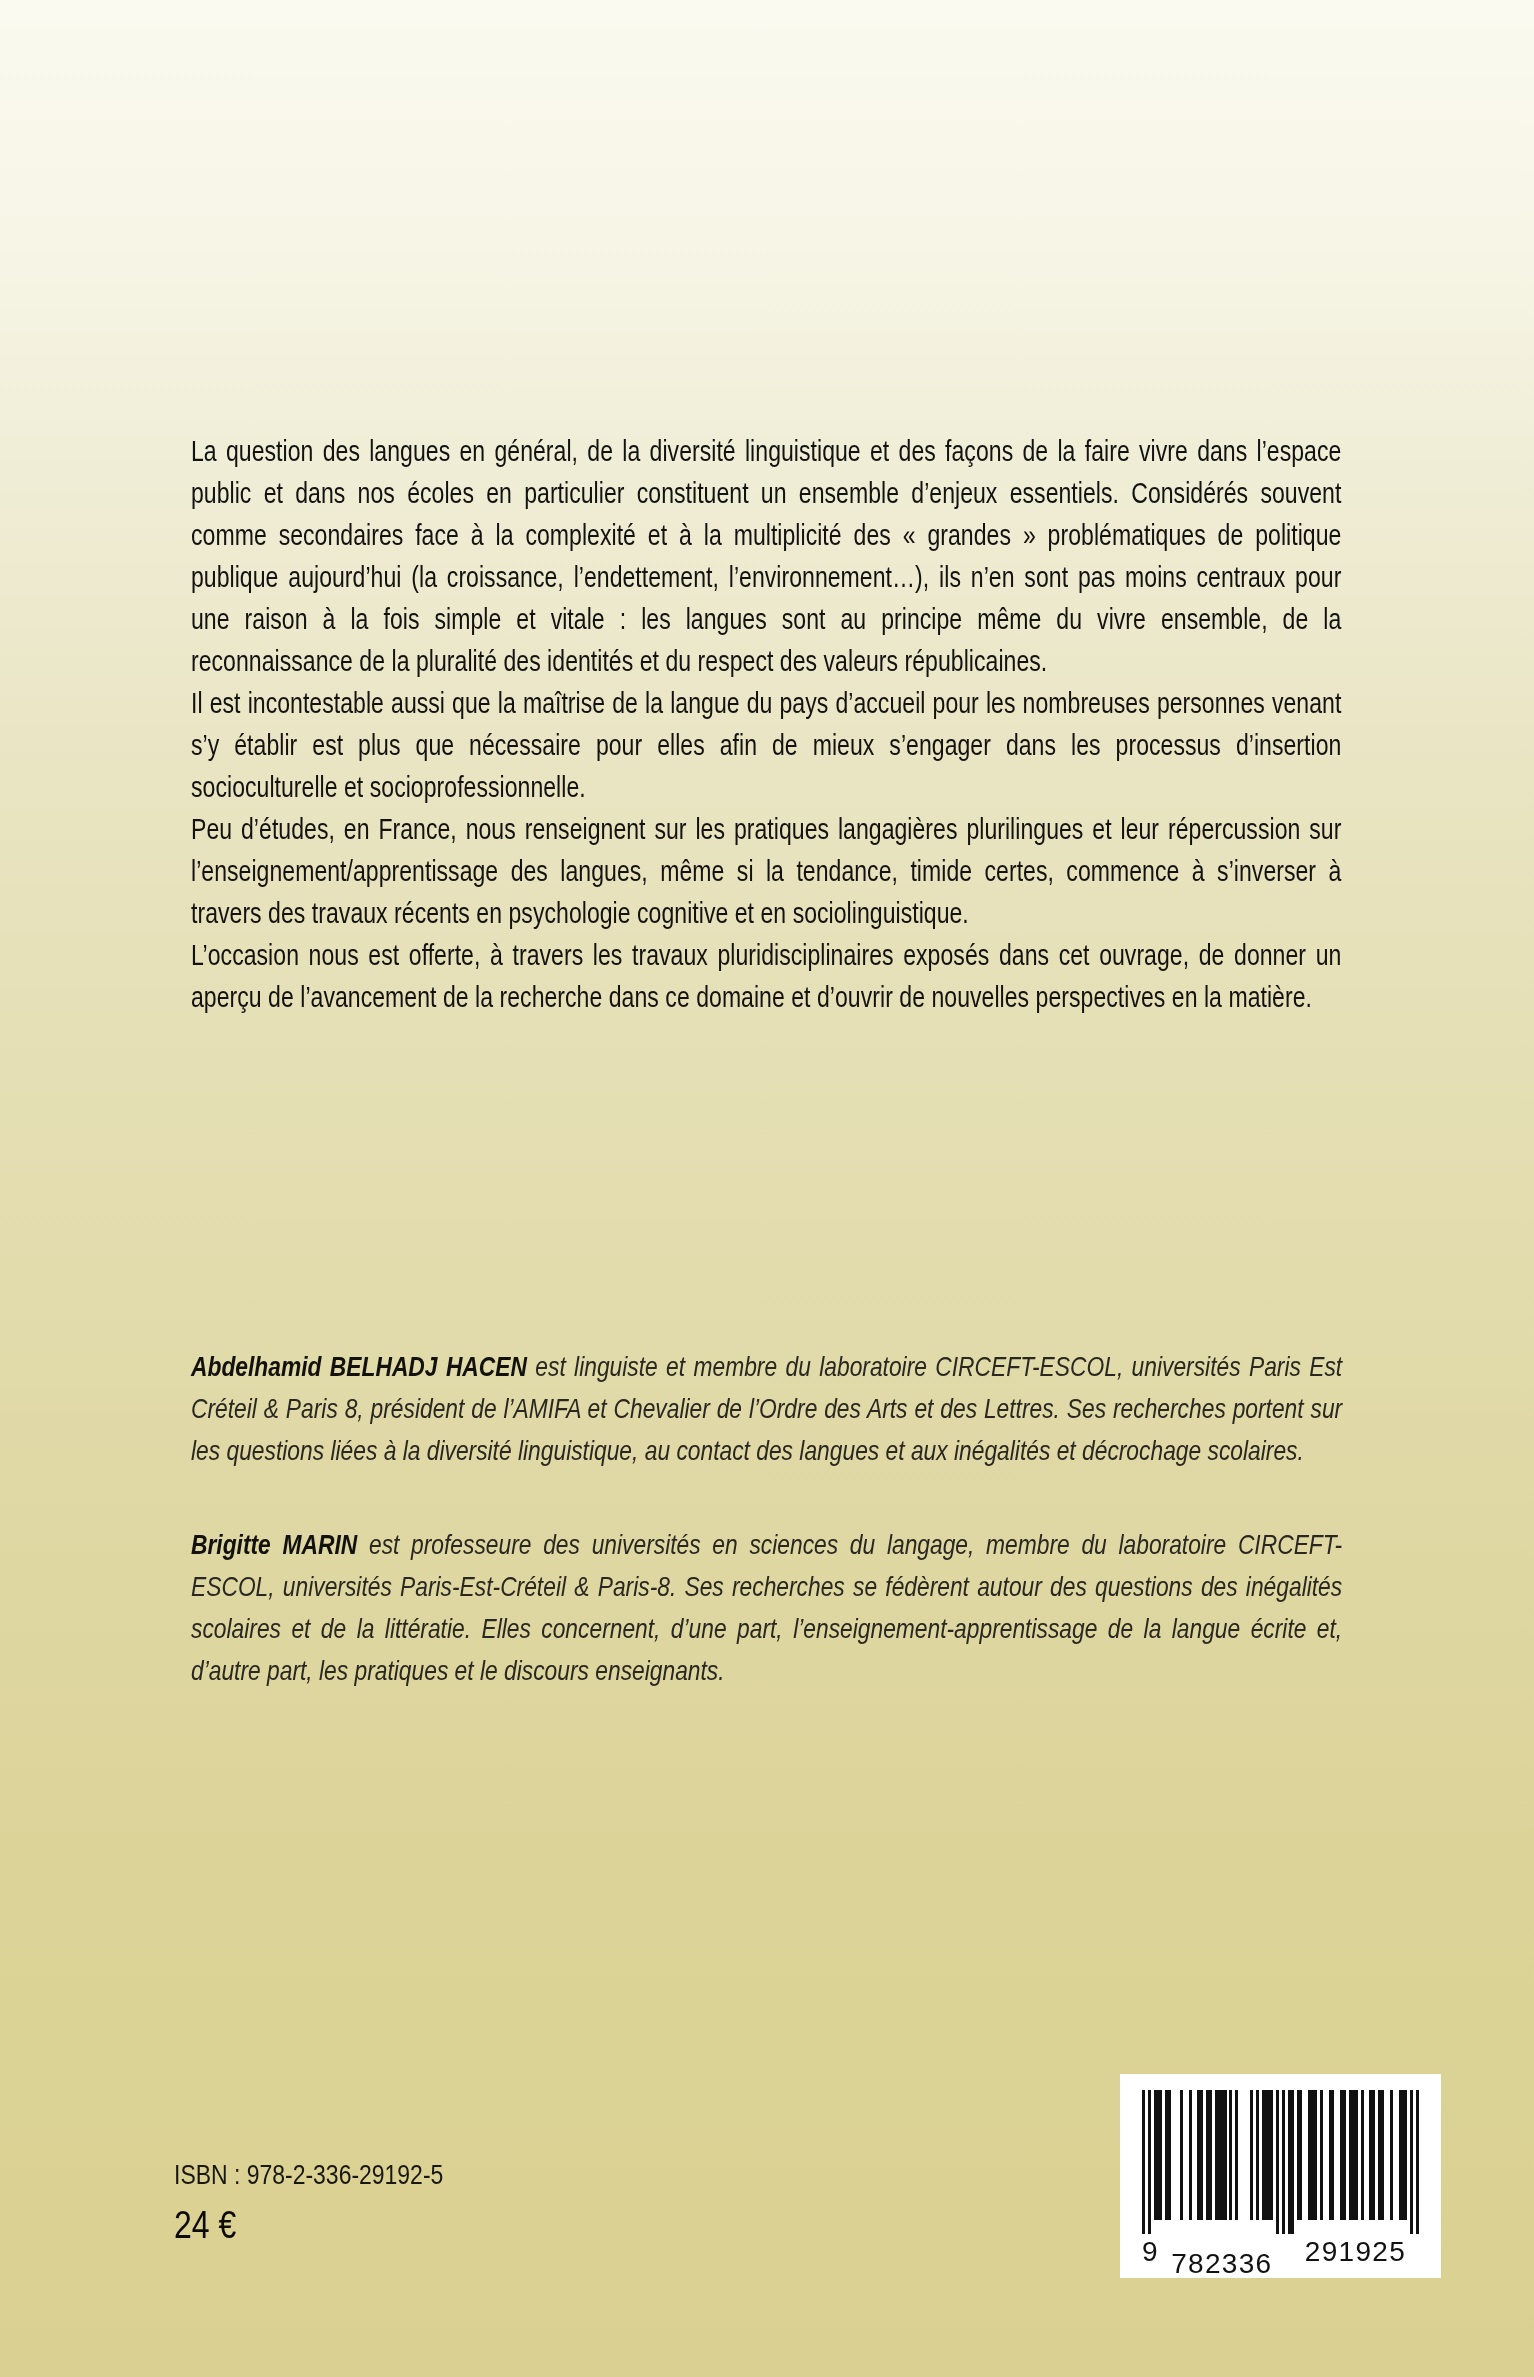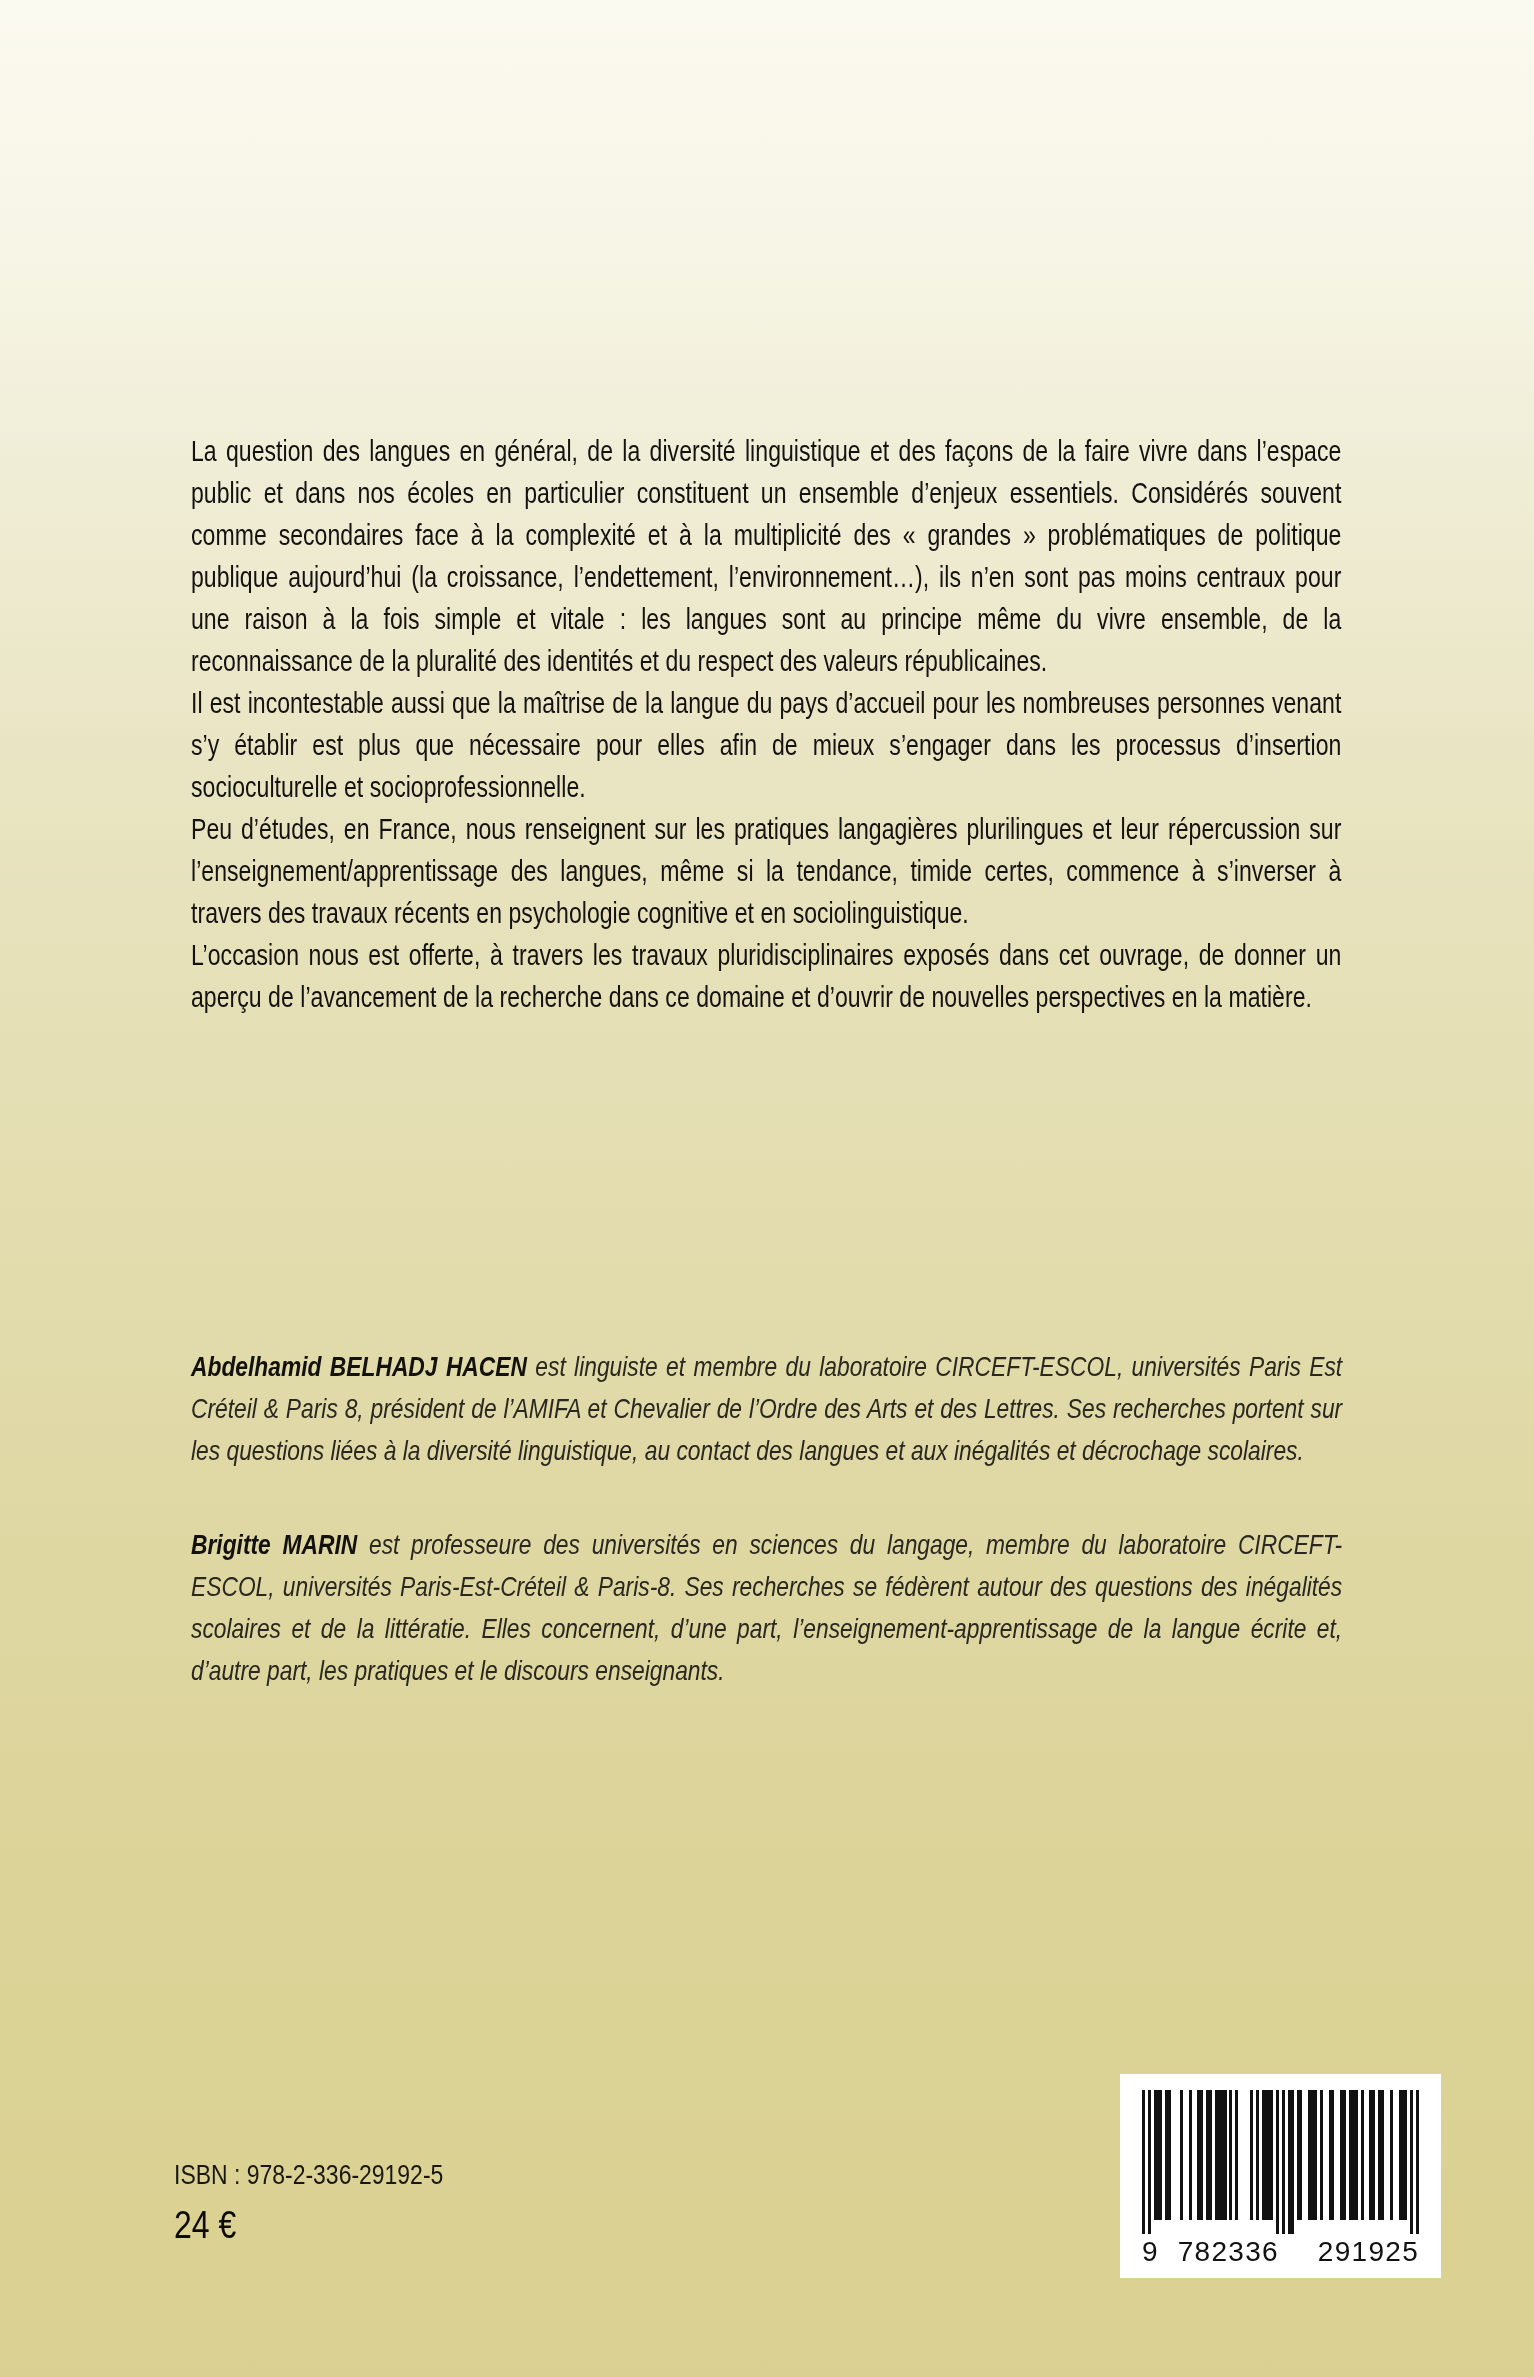--- a/index.html
+++ b/index.html
@@ -156,22 +156,22 @@
     color: #111111;
     font-family: "Liberation Sans", sans-serif;
     font-size: 28px;
     line-height: 28.5px;
     letter-spacing: 1.3px;
     display: flex;
     justify-content: space-between;
   }
   .barcode-digits .grp { white-space: pre; }
   .barcode-digits .g1 { margin-left: 0px; }
-  .barcode-digits .g2 { margin-right: 20px; }
-  .barcode-digits .g3 { margin-right: 0px; }
+  .barcode-digits .g2 { margin-right: 20px; margin-top: 12px; }
+  .barcode-digits .g3 { margin-right: 13px; }
 </style>
 </head>
 <body>
 
 <div class="page">
 
 
   <div class="body-block">
     <p class="para">La question des langues en général, de la diversité linguistique et des façons de la faire vivre dans l’espace public et dans nos écoles en particulier constituent un ensemble d’enjeux essentiels. Considérés souvent comme secondaires face à la complexité et à la multiplicité des « grandes » problématiques de politique publique aujourd’hui (la croissance, l’endettement, l’environnement…), ils n’en sont pas moins centraux pour une raison à la fois simple et vitale : les langues sont au principe même du vivre ensemble, de la reconnaissance de la pluralité des identités et du respect des valeurs républicaines.</p>
     <p class="para">Il est incontestable aussi que la maîtrise de la langue du pays d’accueil pour les nombreuses personnes venant s’y établir est plus que nécessaire pour elles afin de mieux s’engager dans les processus d’insertion socioculturelle et socioprofessionnelle.</p>

